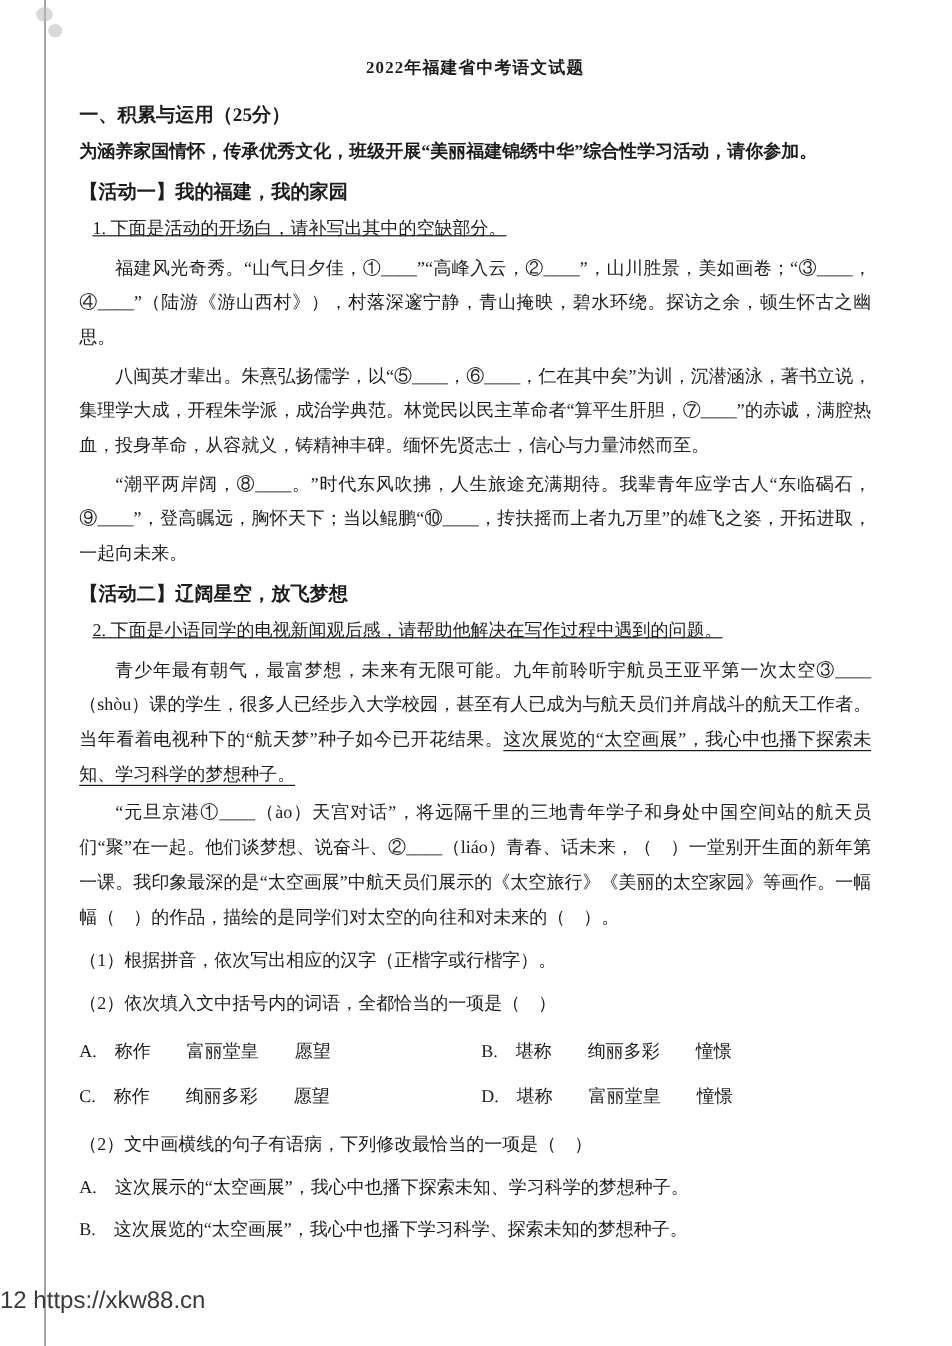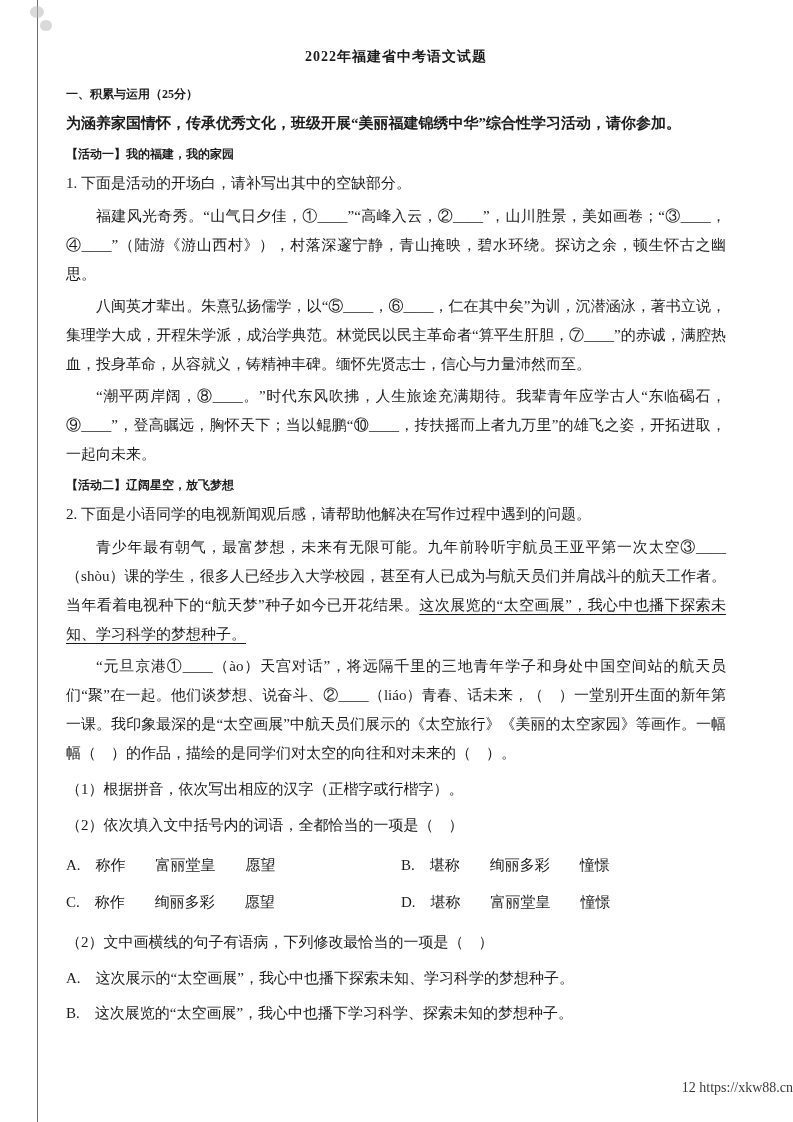--- a/index.html
+++ b/index.html
@@ -38,53 +38,53 @@
     width: 660px;
   }
   .title {
     font-size: 14px;
     font-weight: 700;
     text-align: center;
     margin: 0 0 20px 0;
     letter-spacing: 1px;
   }
   .heading {
-    font-size: 12px;
+    font-size: 16px;
     font-weight: 700;
     margin: 8px 0 6px 0;
   }
   p {
     font-size: 15px;
     line-height: 29px;
     margin: 0 0 3px 0;
     text-align: justify;
   }
   .bold { font-weight: 700; }
   .indent { text-indent: 2em; }
-  .stem { margin: 4px 0 4px 0; }
+  .stem { margin: 4px 0 4px 11px; text-decoration: underline; }
   .subq { margin: 7px 0 7px 0; }
   .u {
     text-decoration: underline;
     text-underline-offset: 4px;
   }
   .options-grid {
     display: grid;
     grid-template-columns: 1fr 1fr;
     column-gap: 10px;
   }
   .options-grid p { margin: 4px 0; }
   .option-line { margin: 6px 0; }
   .footer {
     position: absolute;
     left: 0;
     right: 0;
     bottom: 26px;
-    text-align: right;
-    font-family: Liberation Serif, serif;
-    font-size: 14px;
+    text-align: left;
+    font-family: Liberation Sans, sans-serif;
+    font-size: 20px;
     color: #3a3a3a;
   }
 </style>
 </head>
 <body>
 
 <div class="binding-line"></div>
 <div class="scan-mark m1"></div>
 <div class="scan-mark m2"></div>
 

